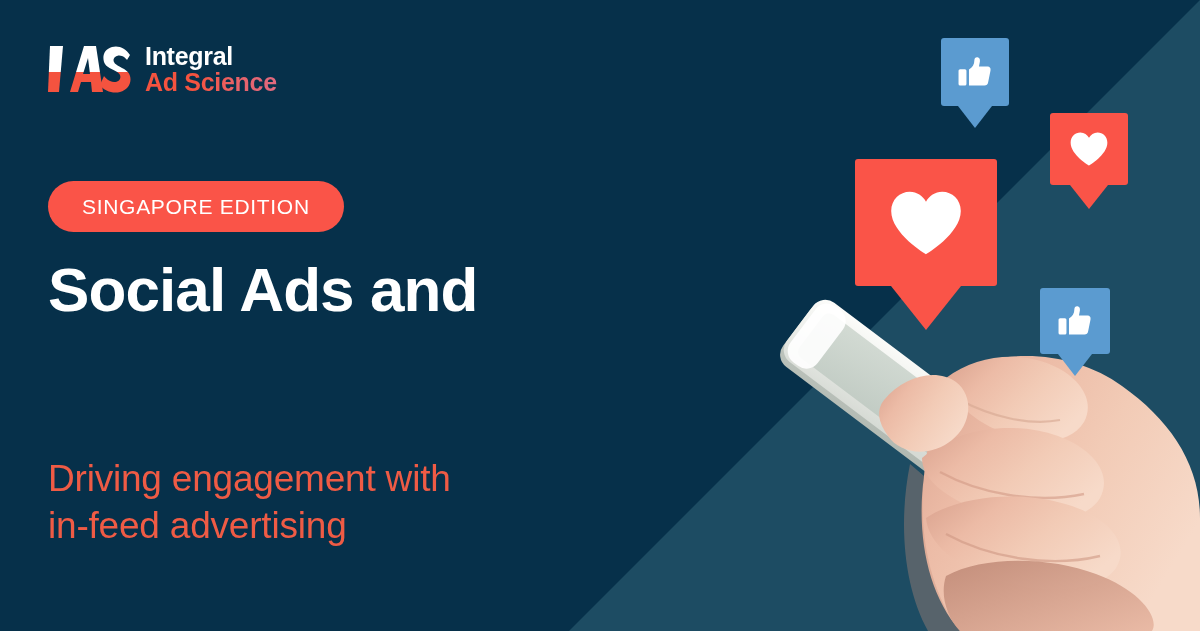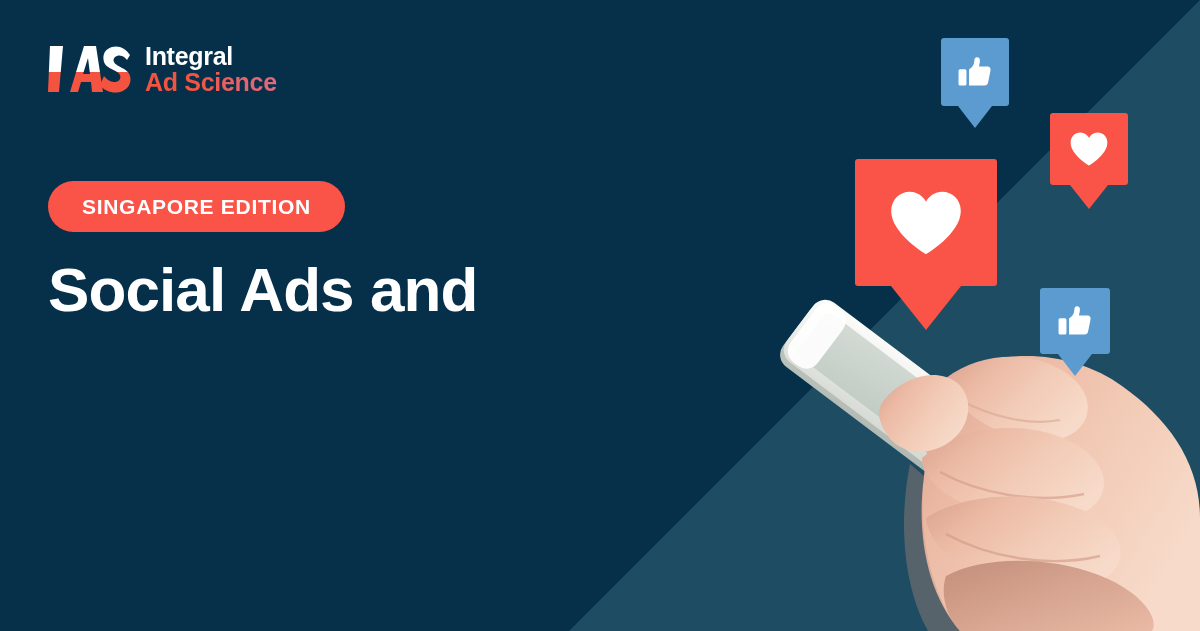--- a/index.html
+++ b/index.html
@@ -75,21 +75,21 @@
     left: 48px;
     top: 181px;
     height: 51px;
     padding: 0 34px;
     display: inline-flex;
     align-items: center;
     border-radius: 26px;
     background: #fa5448;
     color: #ffffff;
     font-size: 21px;
-    font-weight: 700;
+    font-weight: 400;
     letter-spacing: 0.7px;
   }
 
   
   .headline {
     position: absolute;
     left: 48px;
     top: 254px;
     margin: 0;
     color: #ffffff;
@@ -220,20 +220,24 @@
       <span class="logo-line2">Ad Science</span>
     </div>
   </div>
 
   <div class="badge">SINGAPORE EDITION</div>
 
   <h1 class="headline">
     <span class="l1">Social Ads and</span>
   </h1>
 
+  <p class="subhead">
+    <span class="l1">Driving engagement with</span>
+    <span class="l2">in-feed advertising</span>
+  </p>
 
   <div class="photo">
     <svg width="540" height="381" viewBox="0 0 540 381" aria-hidden="true">
       <defs>
         <linearGradient id="skin" x1="0" y1="0" x2="1" y2="0.6">
           <stop offset="0%" stop-color="#d9a18d"></stop>
           <stop offset="32%" stop-color="#ecbba6"></stop>
           <stop offset="62%" stop-color="#f2cbb6"></stop>
           <stop offset="100%" stop-color="#f7dac9"></stop>
         </linearGradient>

